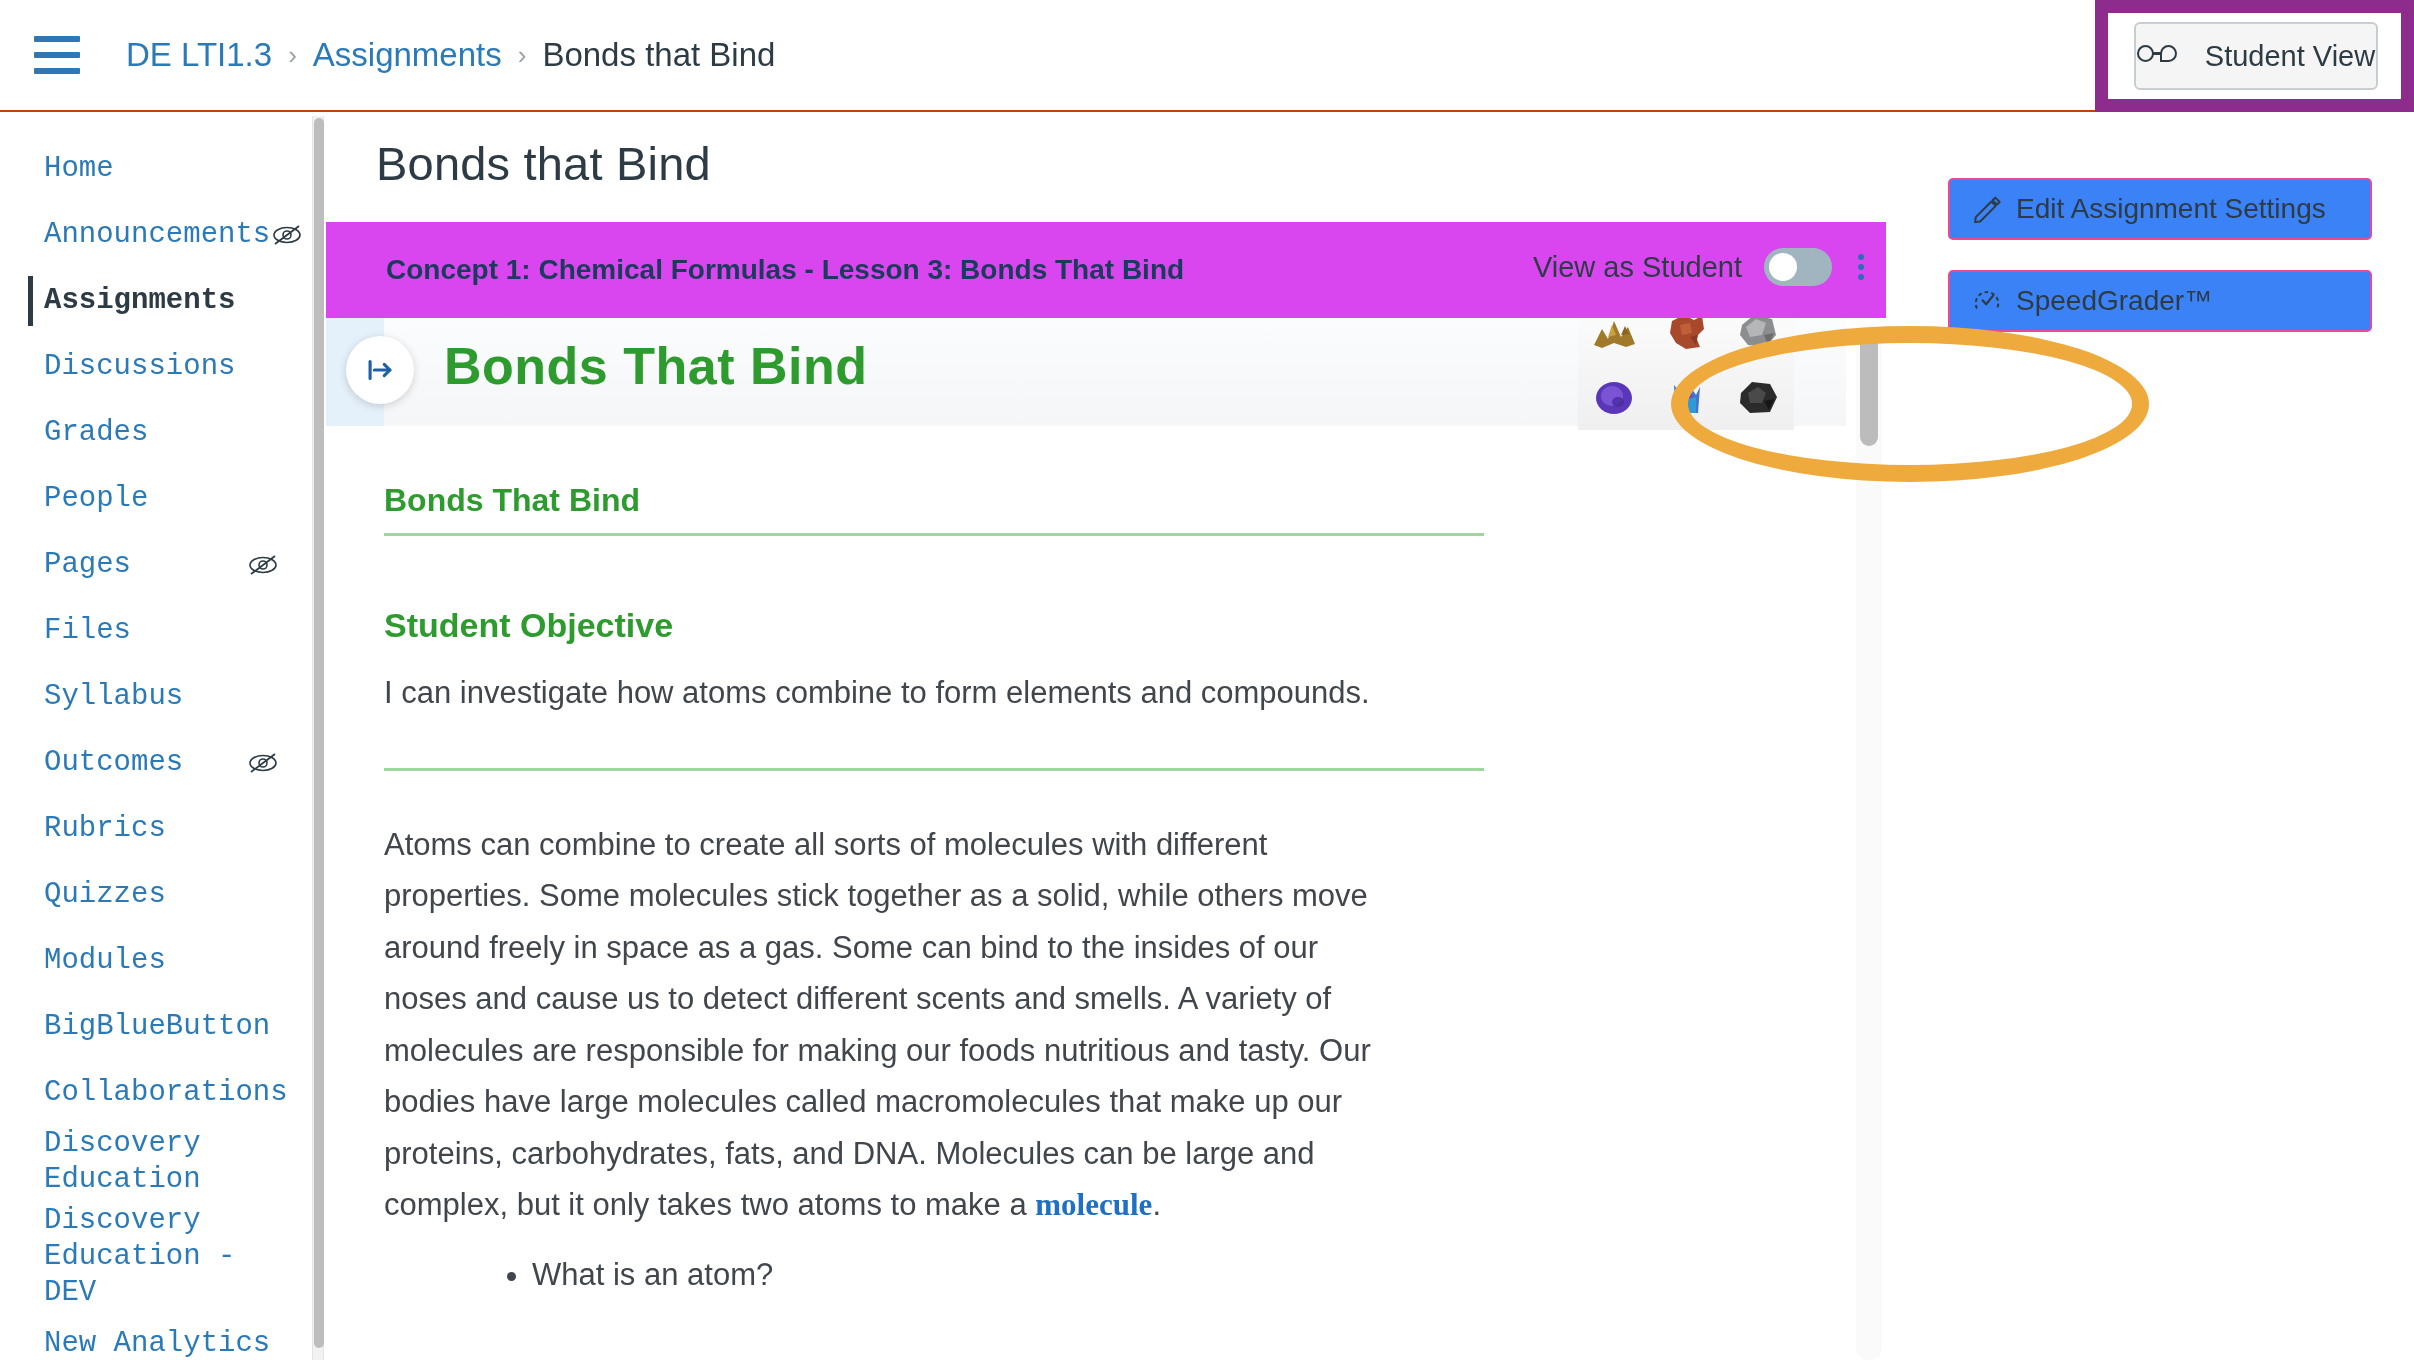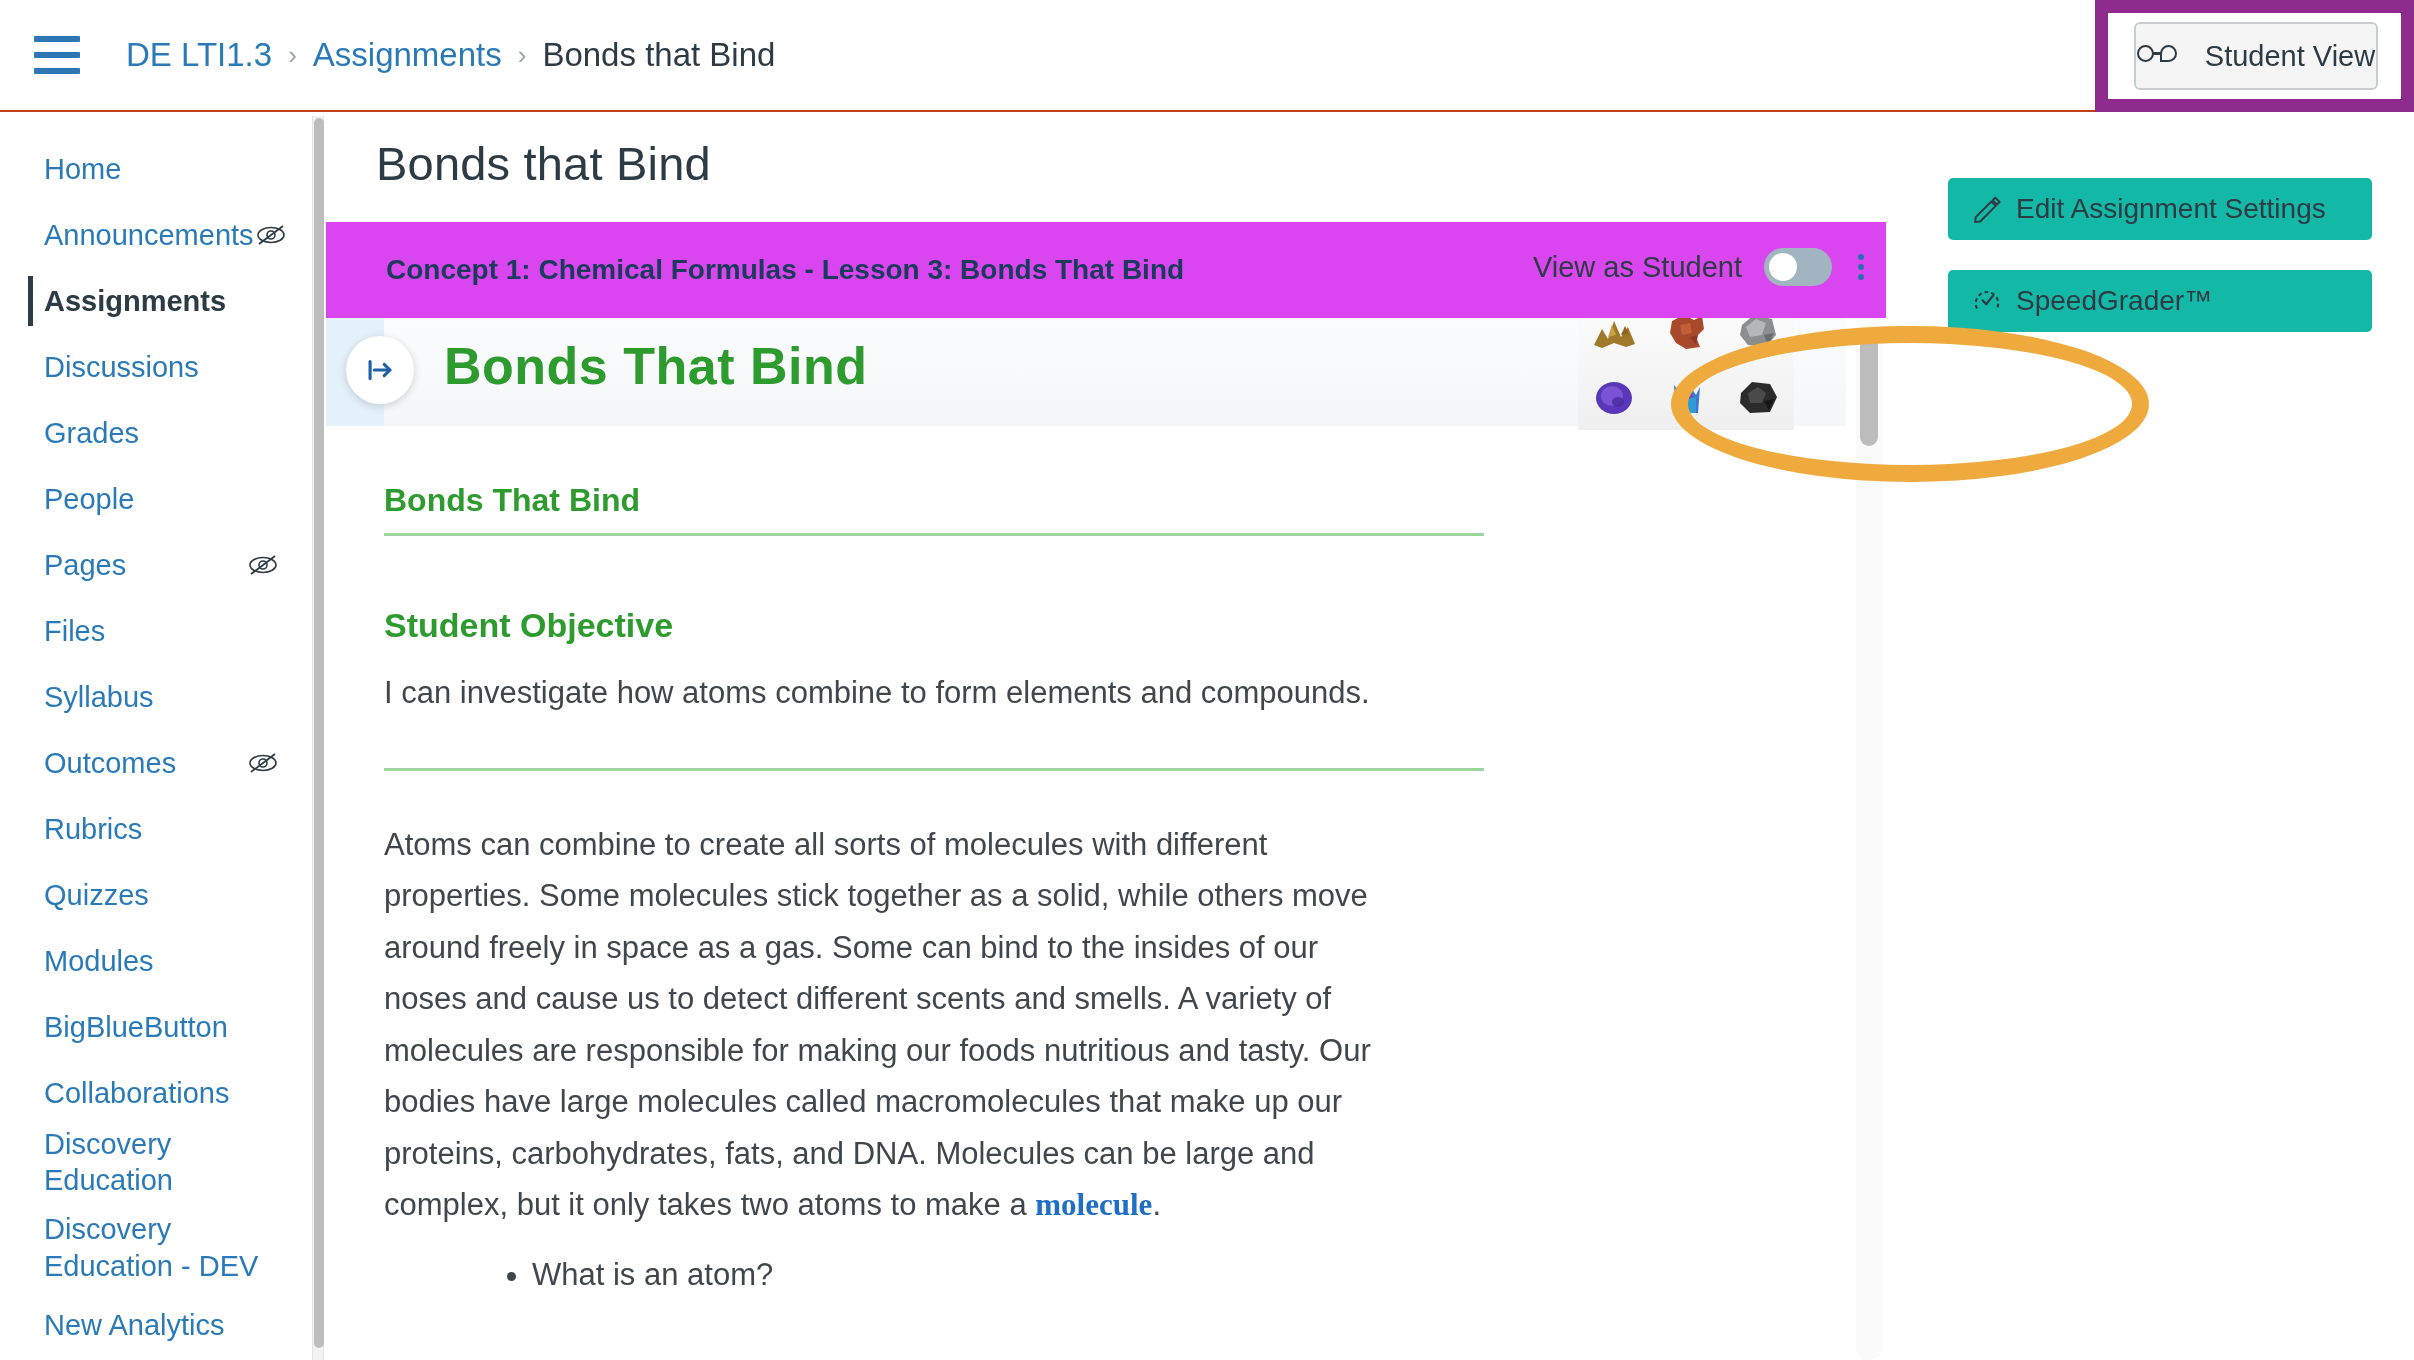--- a/index.html
+++ b/index.html
@@ -53,21 +53,21 @@
   .glasses b { position: absolute; left: 16px; top: 7px; width: 8px; height: 2.5px; background: #2d3b45; }
 
   
   .sidebar {
     position: absolute; left: 0; top: 114px; width: 310px; height: 1246px;
     background: #ffffff; padding-top: 22px; overflow: hidden;
   }
   .nav-item {
     position: relative; display: flex; align-items: center; justify-content: space-between;
     padding: 0 30px 0 44px; min-height: 66px;
-    font-size: 29px; color: #2b7ab8; cursor: pointer; line-height: 1.25;
+    font-size: 29px; color: #2b7ab8; cursor: pointer; line-height: 1.25; font-family: Liberation Mono, monospace;
   }
   .nav-item.two-line { min-height: 94px; padding-top: 4px; }
   .nav-item.active { color: #2d3b45; font-weight: 600; }
   .nav-item.active::before {
     content: ""; position: absolute; left: 28px; top: 8px;
     width: 5px; height: 50px; background: #2d3b45;
   }
   .eye-off { width: 34px; height: 24px; flex: none; }
 
   .sidebar-scroll {
@@ -85,21 +85,21 @@
     background: #ffffff; overflow: hidden;
   }
   .page-title {
     position: absolute; left: 50px; top: 22px;
     font-size: 47px; color: #2d3b45; font-weight: 300; letter-spacing: .2px;
   }
 
   
   .action-btn {
     position: absolute; right: 42px; width: 424px; height: 62px;
-    background: #14b8a6; border: 2px solid #14b8a6; border-radius: 5px;
+    background: #3b82f6; border: 2px solid #ec4899; border-radius: 5px;
     display: flex; align-items: center; padding-left: 22px; gap: 14px;
     font-size: 28px; color: #2d3b45; cursor: pointer;
   }
   .action-btn.edit { top: 64px; }
   .action-btn.speed { top: 144px; margin-top: 12px; }
 
   .pencil-icon { width: 30px; height: 30px; flex: none; }
   .gauge-icon { width: 30px; height: 30px; flex: none; }
 
   

